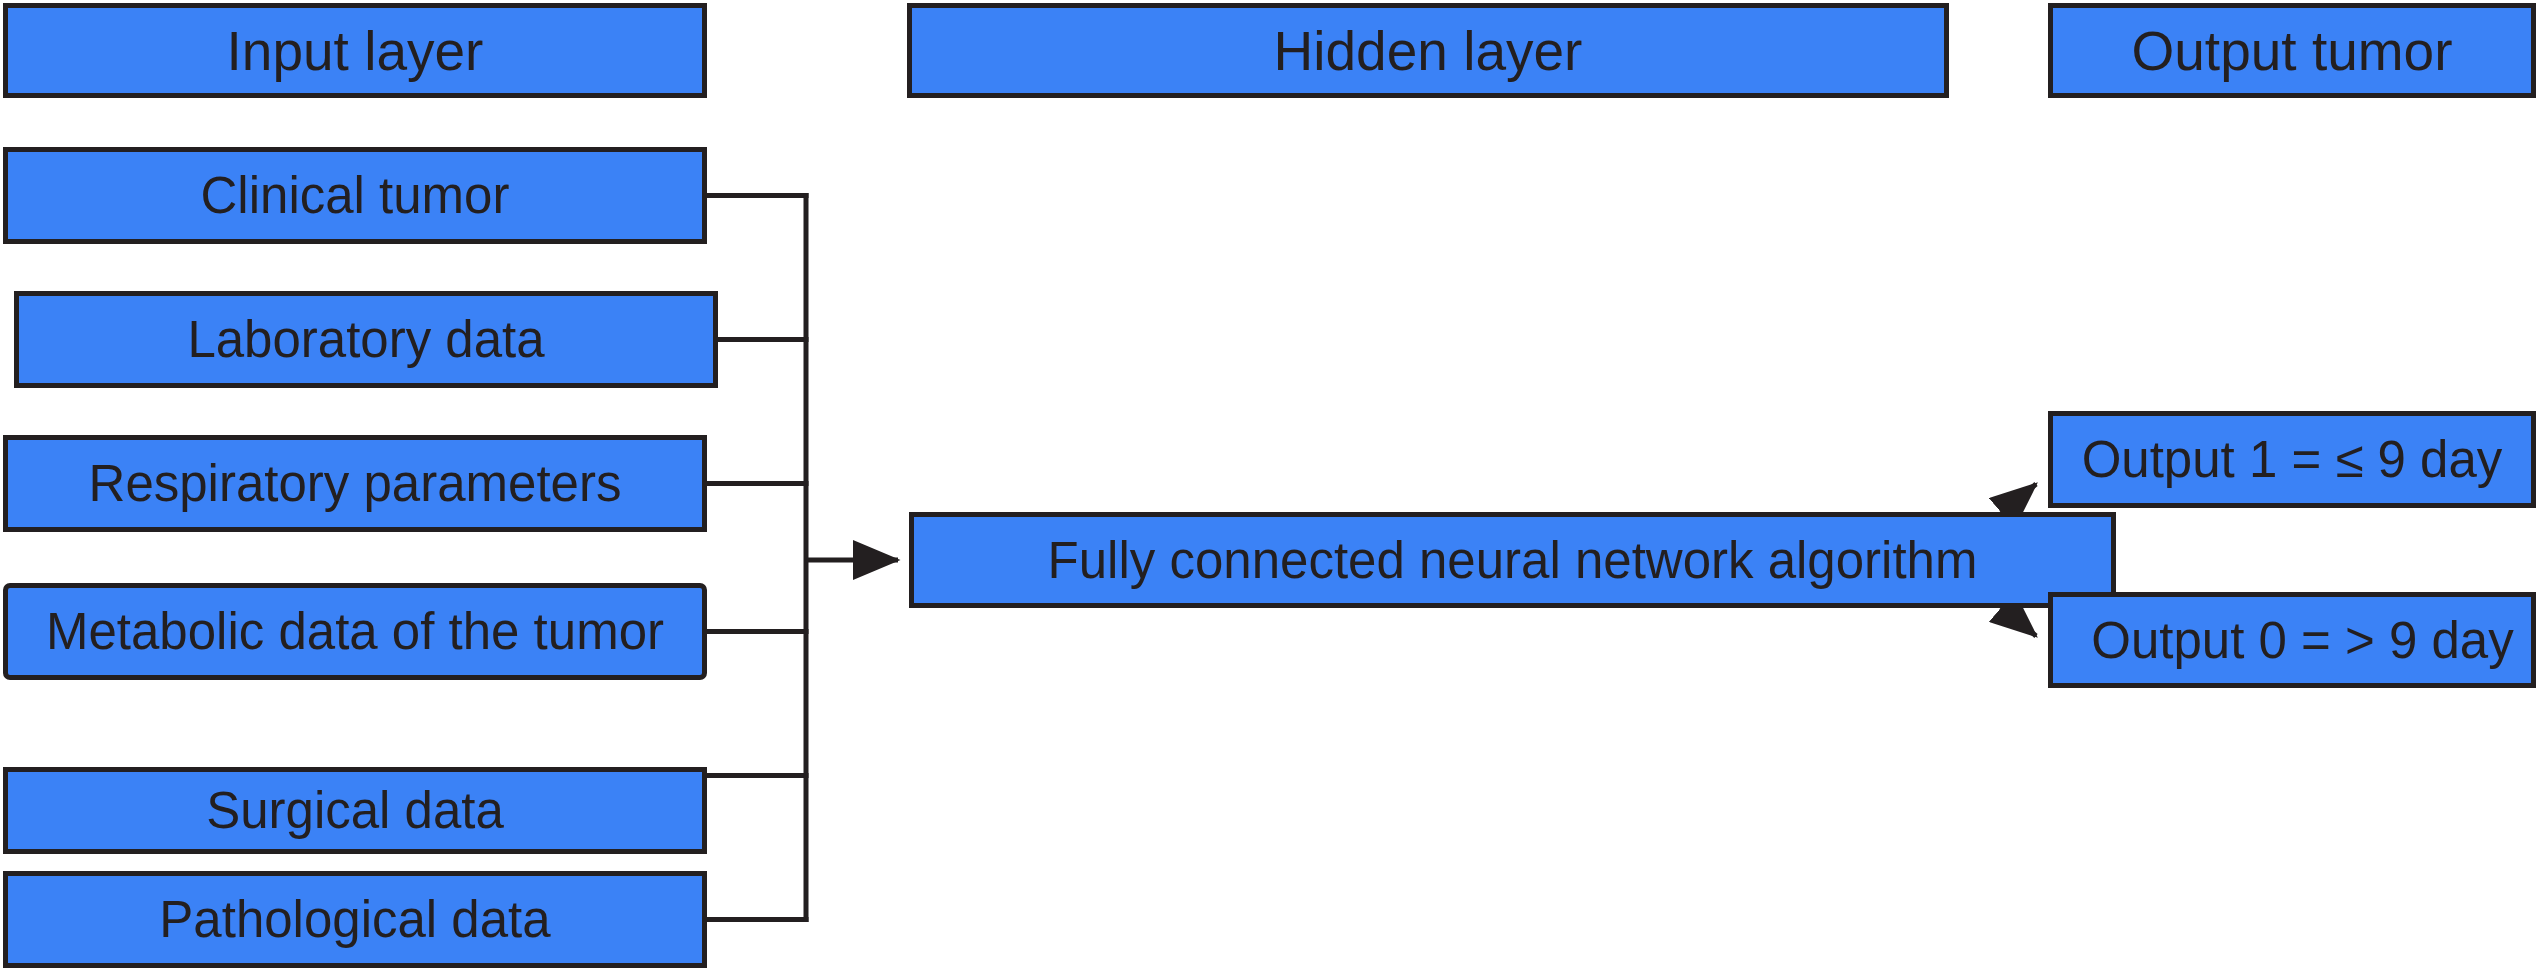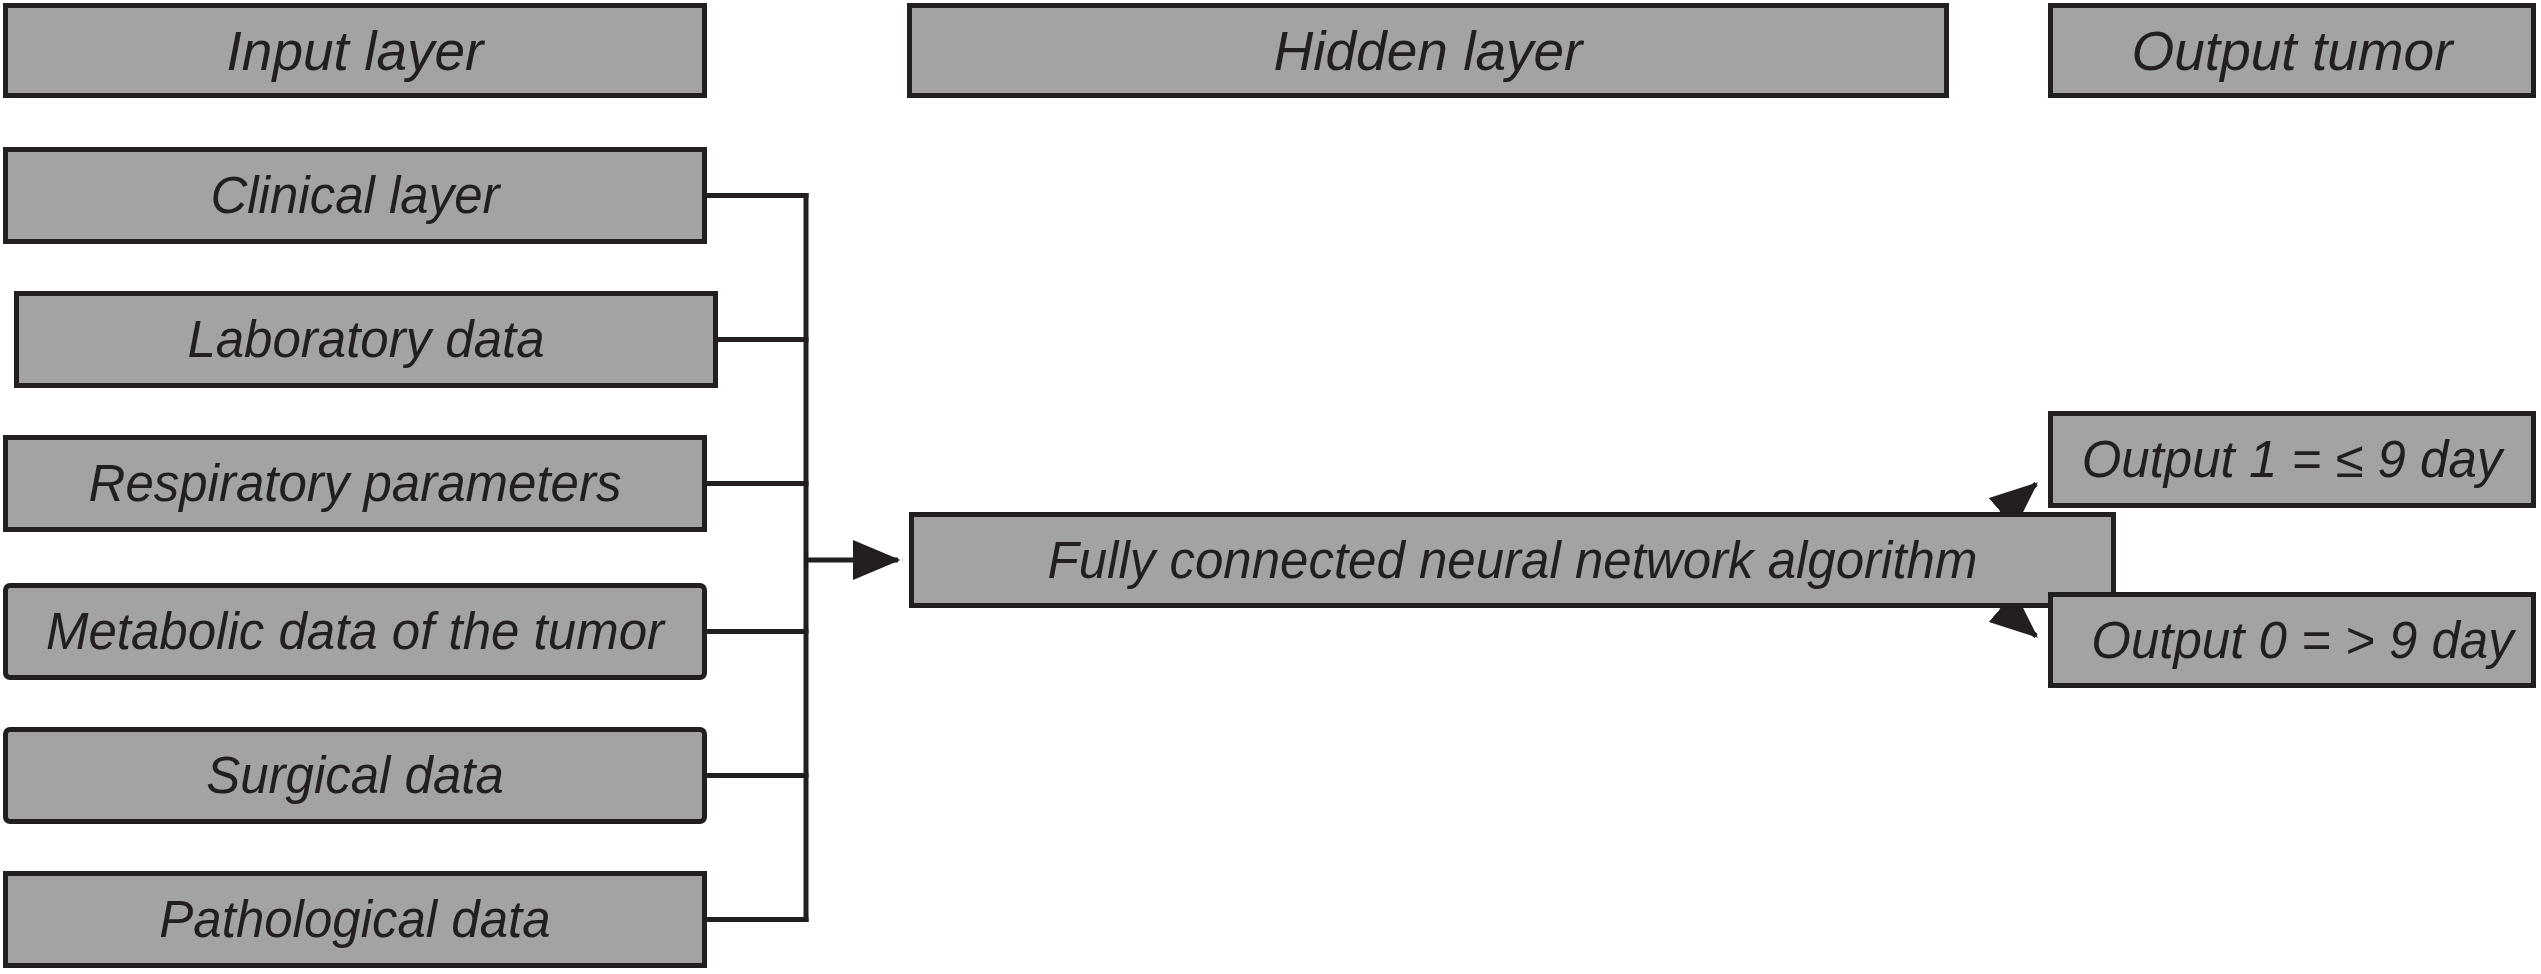--- a/index.html
+++ b/index.html
@@ -20,43 +20,42 @@
     position: absolute;
     left: 0;
     top: 0;
     width: 2541px;
     height: 974px;
   }
   .box {
     position: absolute;
     box-sizing: border-box;
     border: 5px solid #231f20;
-    background: #a3a3a3;
+    background: #3b82f6;
     display: flex;
     align-items: center;
     justify-content: center;
     white-space: nowrap;
     text-align: center;
-    font-style: italic;
   }
   .header {
     font-size: 55px;
   }
   .node {
     font-size: 51px;
   }
   .hdr-input  { left: 3px;    top: 3px;   width: 704px;  height: 95px; }
   .hdr-hidden { left: 907px;  top: 3px;   width: 1042px; height: 95px; }
   .hdr-output { left: 2048px; top: 3px;   width: 488px;  height: 95px; }
 
   .in-1 { left: 3px; top: 147px; width: 704px; height: 97px; }
   .in-2 { left: 14px; top: 291px; width: 704px; height: 97px; }
   .in-3 { left: 3px; top: 435px; width: 704px; height: 97px; }
   .in-4 { left: 3px; top: 583px; width: 704px; height: 97px; border-radius: 7px; }
-  .in-5 { left: 3px; top: 727px; width: 704px; height: 97px; border-radius: 7px; }
+  .in-5 { left: 3px; top: 767px; width: 704px; height: 87px; }
   .in-6 { left: 3px; top: 871px; width: 704px; height: 97px; }
 
   .hidden-node { left: 909px; top: 512px; width: 1207px; height: 96px; }
 
   .out-1 { left: 2048px; top: 411px; width: 488px; height: 97px; text-align: right; }
   .out-0 { left: 2048px; top: 592px; width: 488px; height: 96px; padding-left: 21px; }
 </style>
 </head>
 <body>
 
@@ -81,21 +80,21 @@
     <line x1="806" y1="560" x2="898" y2="560" stroke="#231f20" stroke-width="5" marker-end="url(#arrowhead)"></line>
 
     <line x1="1951" y1="557" x2="2036" y2="484" stroke="#231f20" stroke-width="5" marker-end="url(#arrowhead)"></line>
     <line x1="1951" y1="563" x2="2036" y2="636" stroke="#231f20" stroke-width="5" marker-end="url(#arrowhead)"></line>
   </svg>
 
   <div class="box header hdr-input">Input layer</div>
   <div class="box header hdr-hidden">Hidden layer</div>
   <div class="box header hdr-output">Output tumor</div>
 
-  <div class="box node in-1">Clinical layer</div>
+  <div class="box node in-1">Clinical tumor</div>
   <div class="box node in-2">Laboratory data</div>
   <div class="box node in-3">Respiratory parameters</div>
   <div class="box node in-4">Metabolic data of the tumor</div>
   <div class="box node in-5">Surgical data</div>
   <div class="box node in-6">Pathological data</div>
 
   <div class="box node hidden-node">Fully connected neural network algorithm</div>
 
   <div class="box node out-1">Output 1 = ≤ 9 day</div>
   <div class="box node out-0">Output 0 = &gt; 9 day</div>

